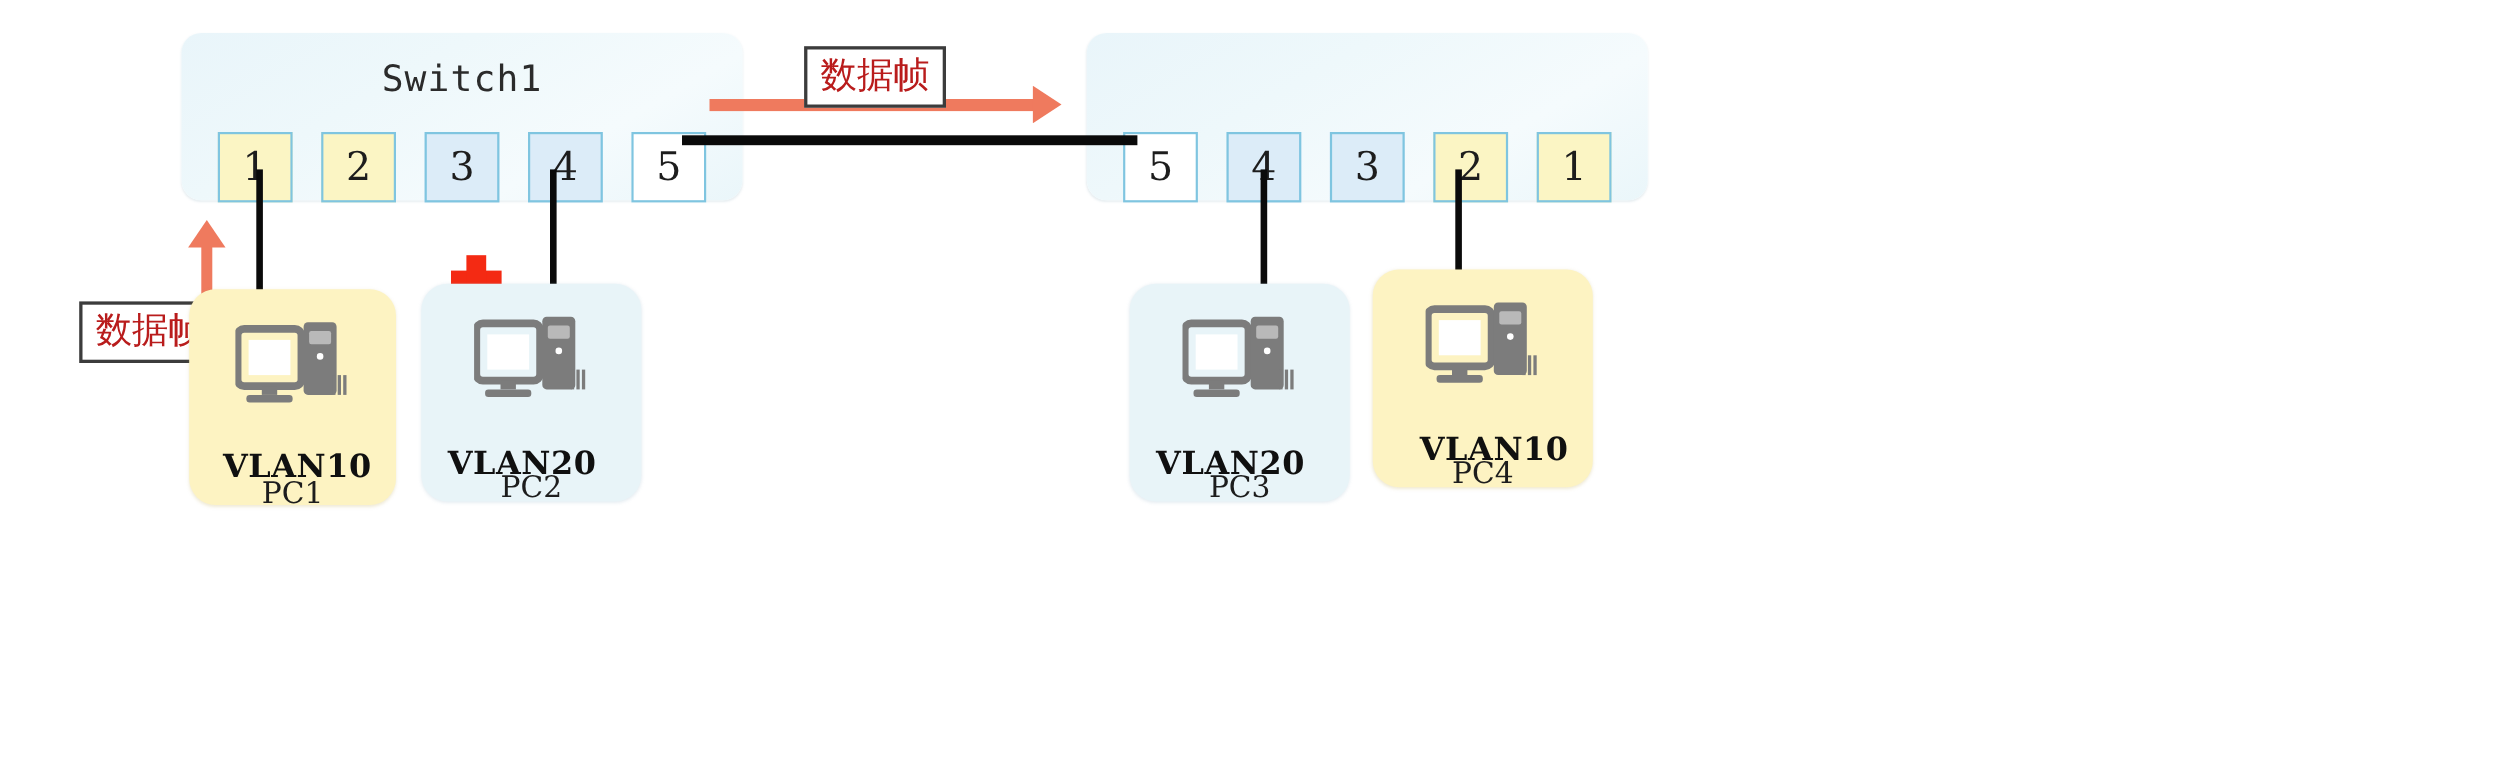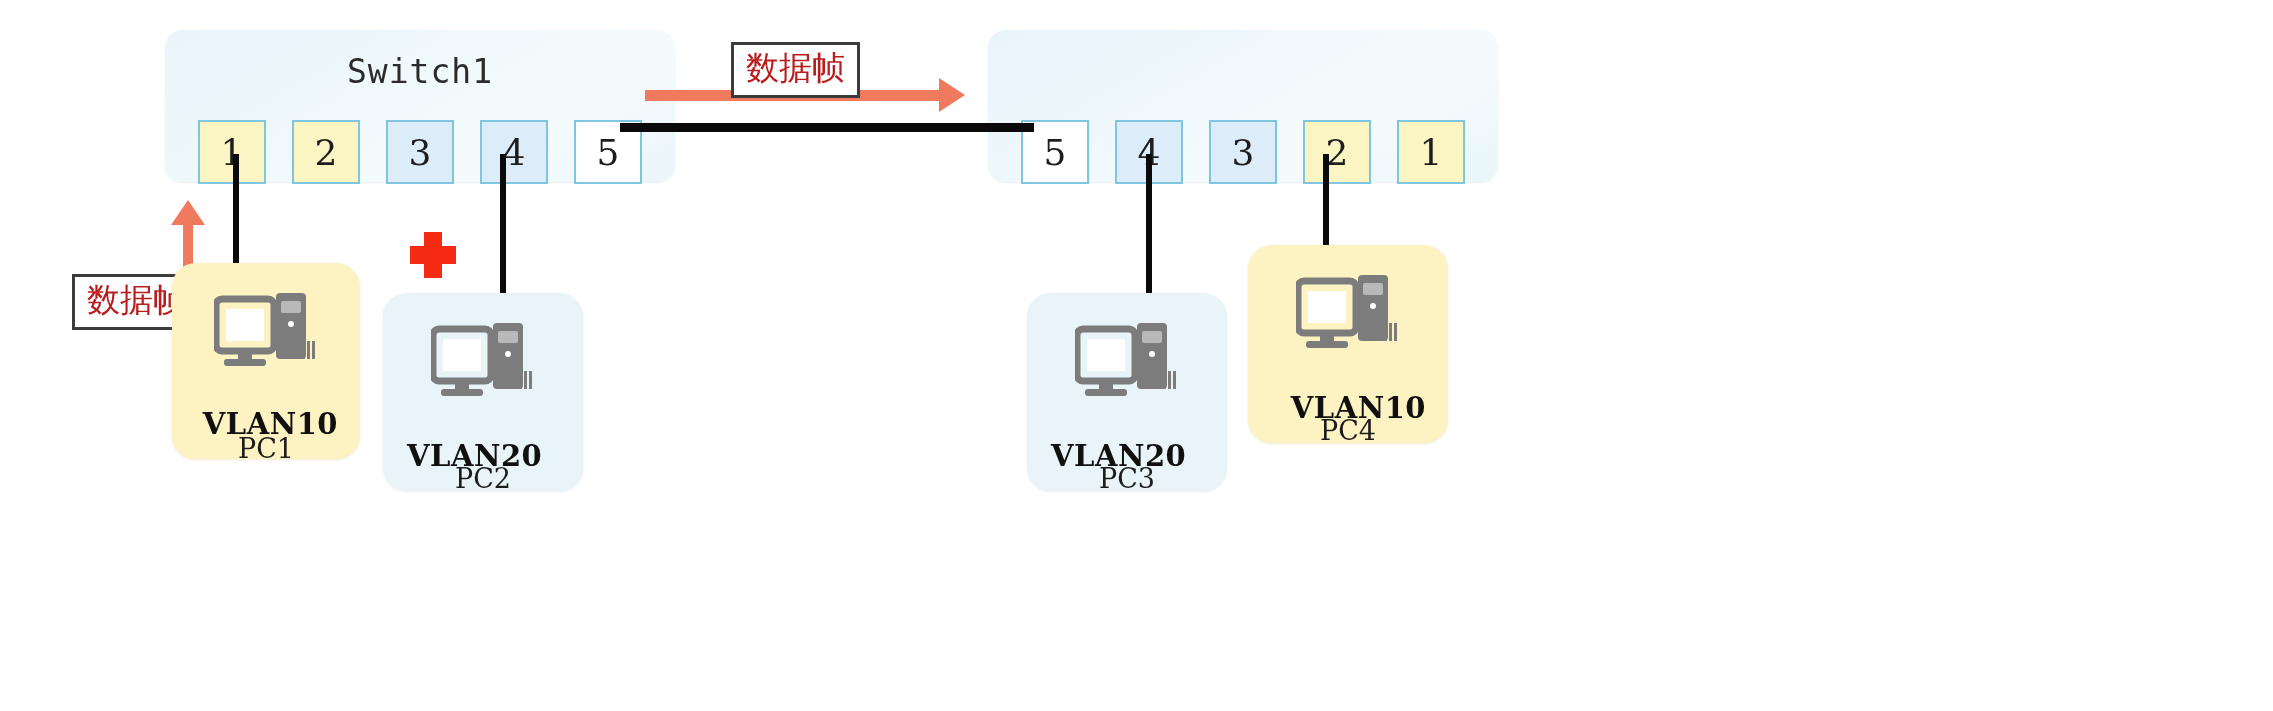--- a/index.html
+++ b/index.html
@@ -41,21 +41,21 @@
   .port.vlan20{background:#dcecf8;}
   .port.trunk{background:#ffffff;}
 
   
   .host-box{
     position:absolute;
     border-radius:24px;
     box-sizing:border-box;
   }
   .host-box.vlan10{background:#fdf3c2;box-shadow:0 1px 3px rgba(190,170,90,.25);}
-  .host-box.vlan20{background:#e8f4f8;box-shadow:0 1px 3px rgba(140,175,195,.22);margin-top:35px;}
+  .host-box.vlan20{background:#e8f4f8;box-shadow:0 1px 3px rgba(140,175,195,.22);}
   .pc-icon{position:absolute;top:28px;left:50%;transform:translateX(-50%);}
   .pc-name{
     position:absolute;left:0;right:0;top:170px;
     text-align:center;
     font-family:"DejaVu Serif","Liberation Serif",serif;
     font-size:27px;color:#1d1d1d;
   }
   .vlan-tag{
     position:absolute;bottom:18px;
     font-family:"DejaVu Serif","Liberation Serif",serif;

